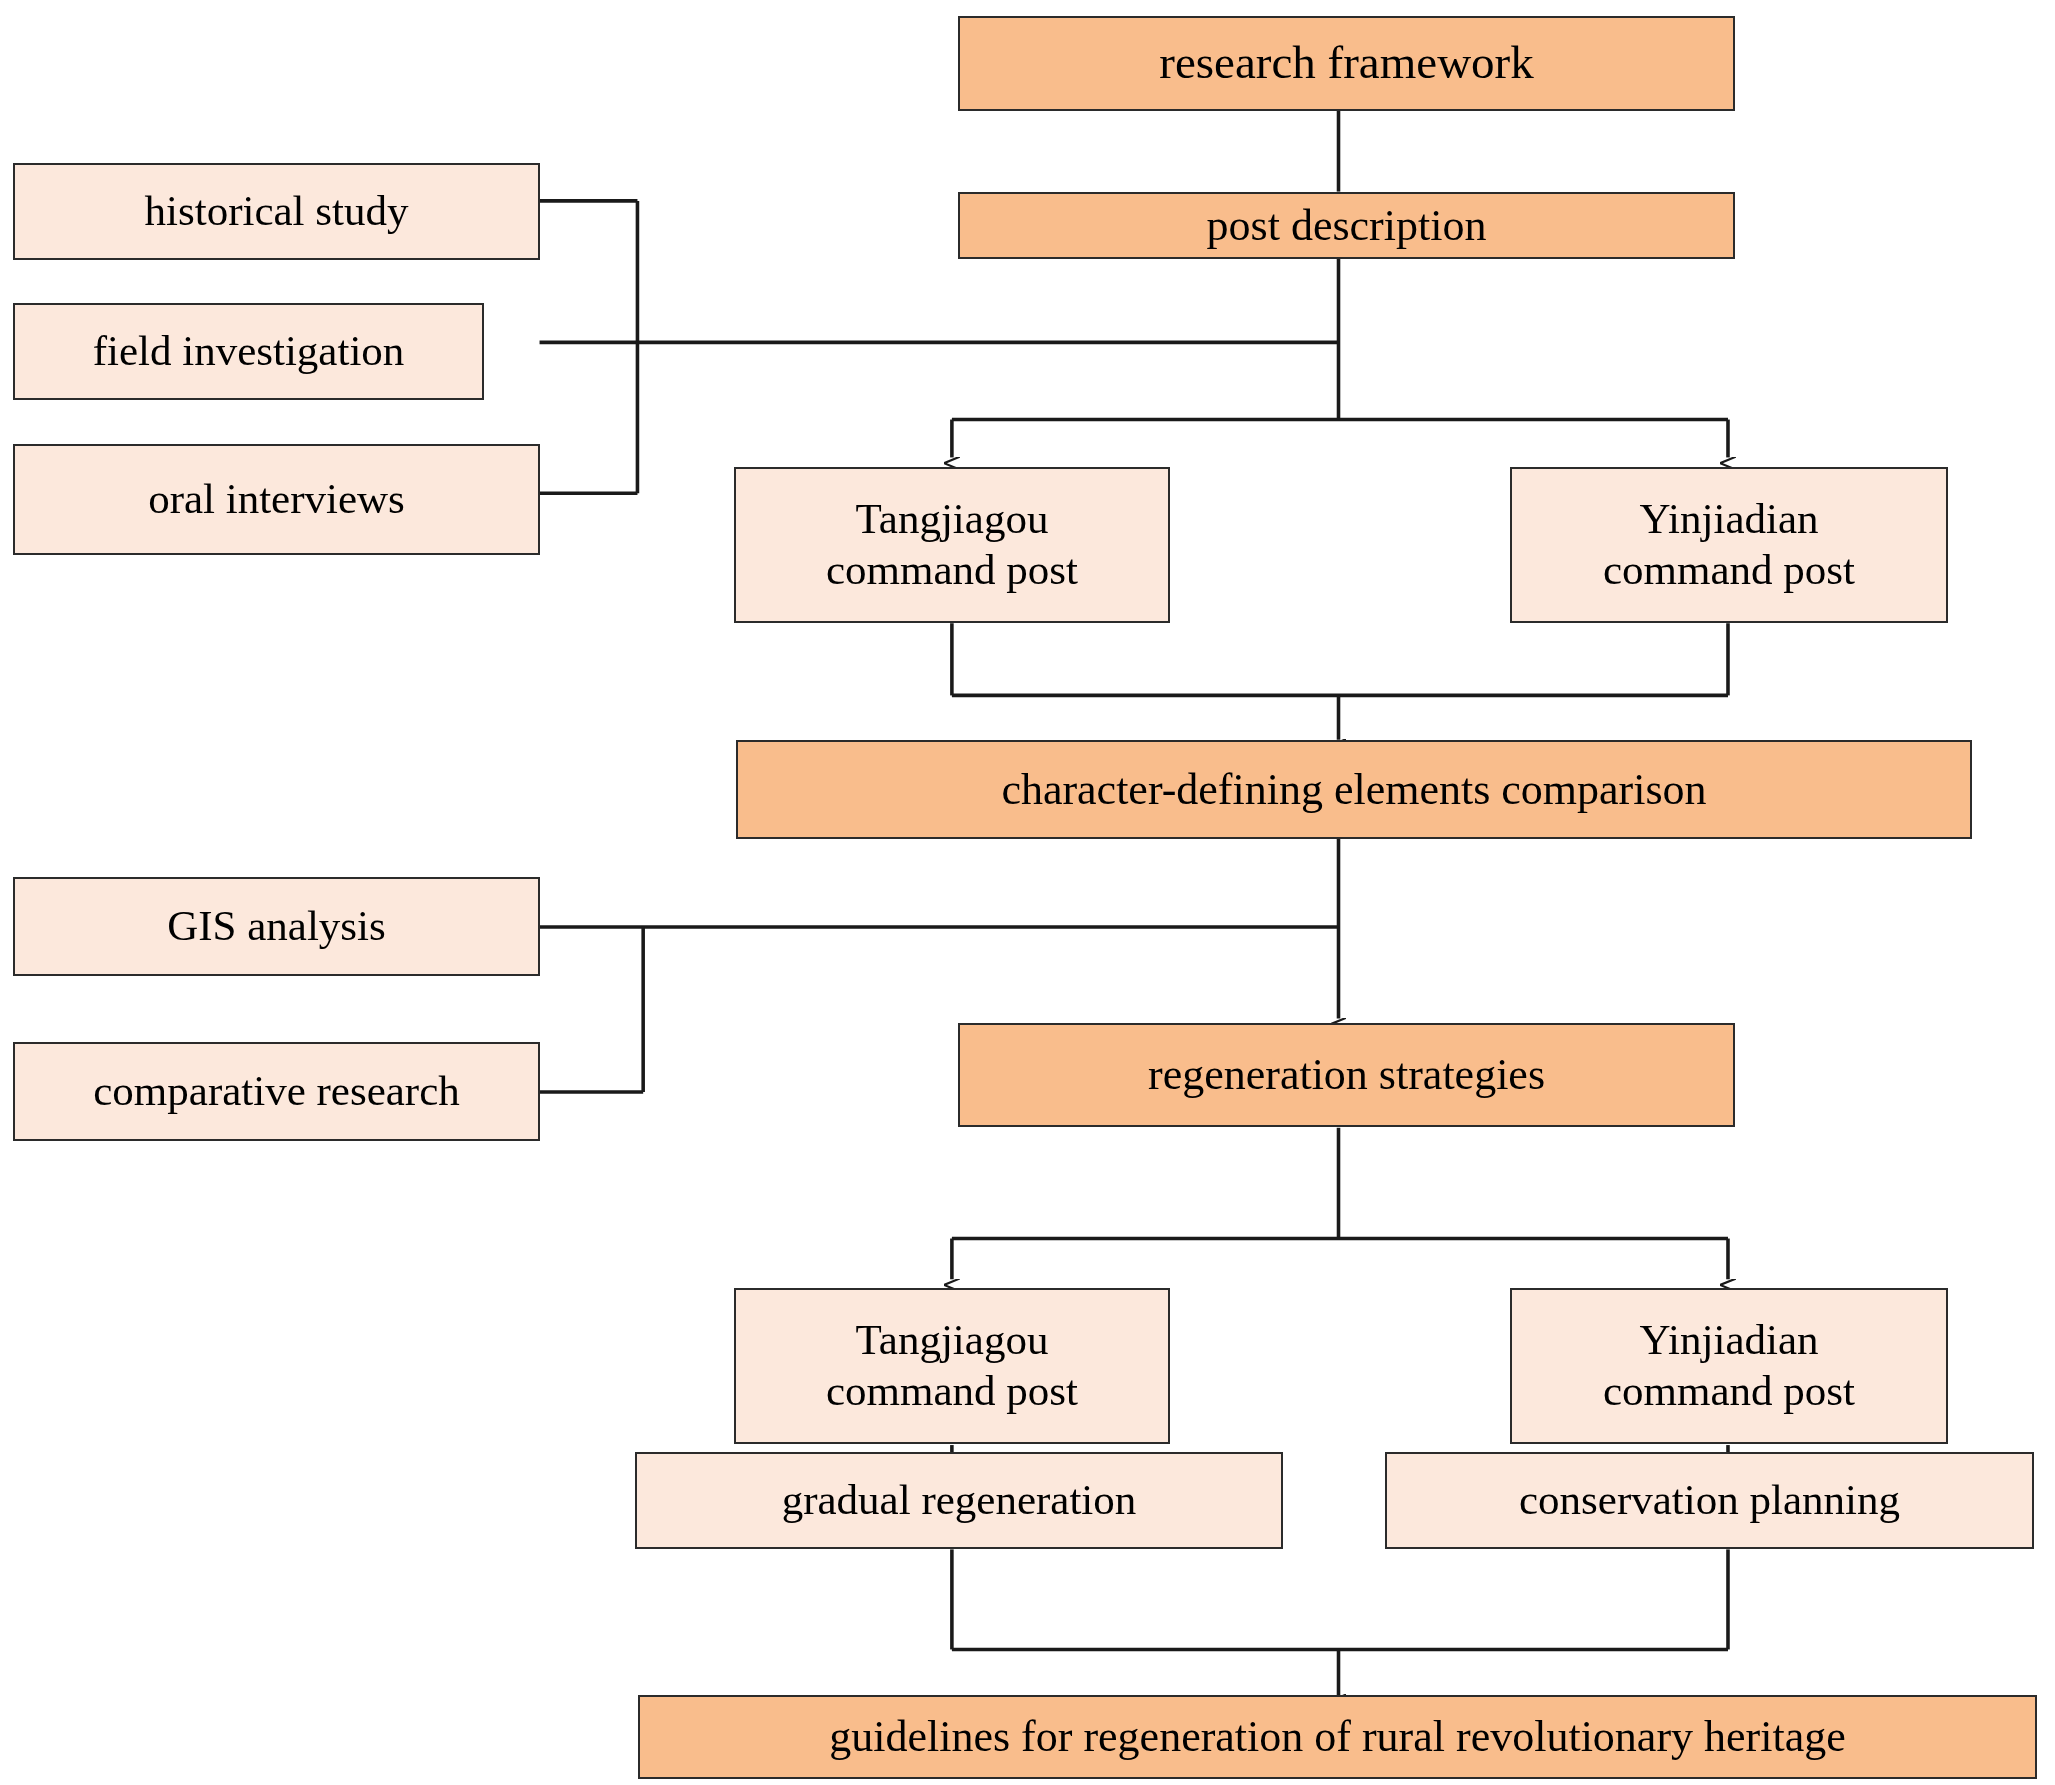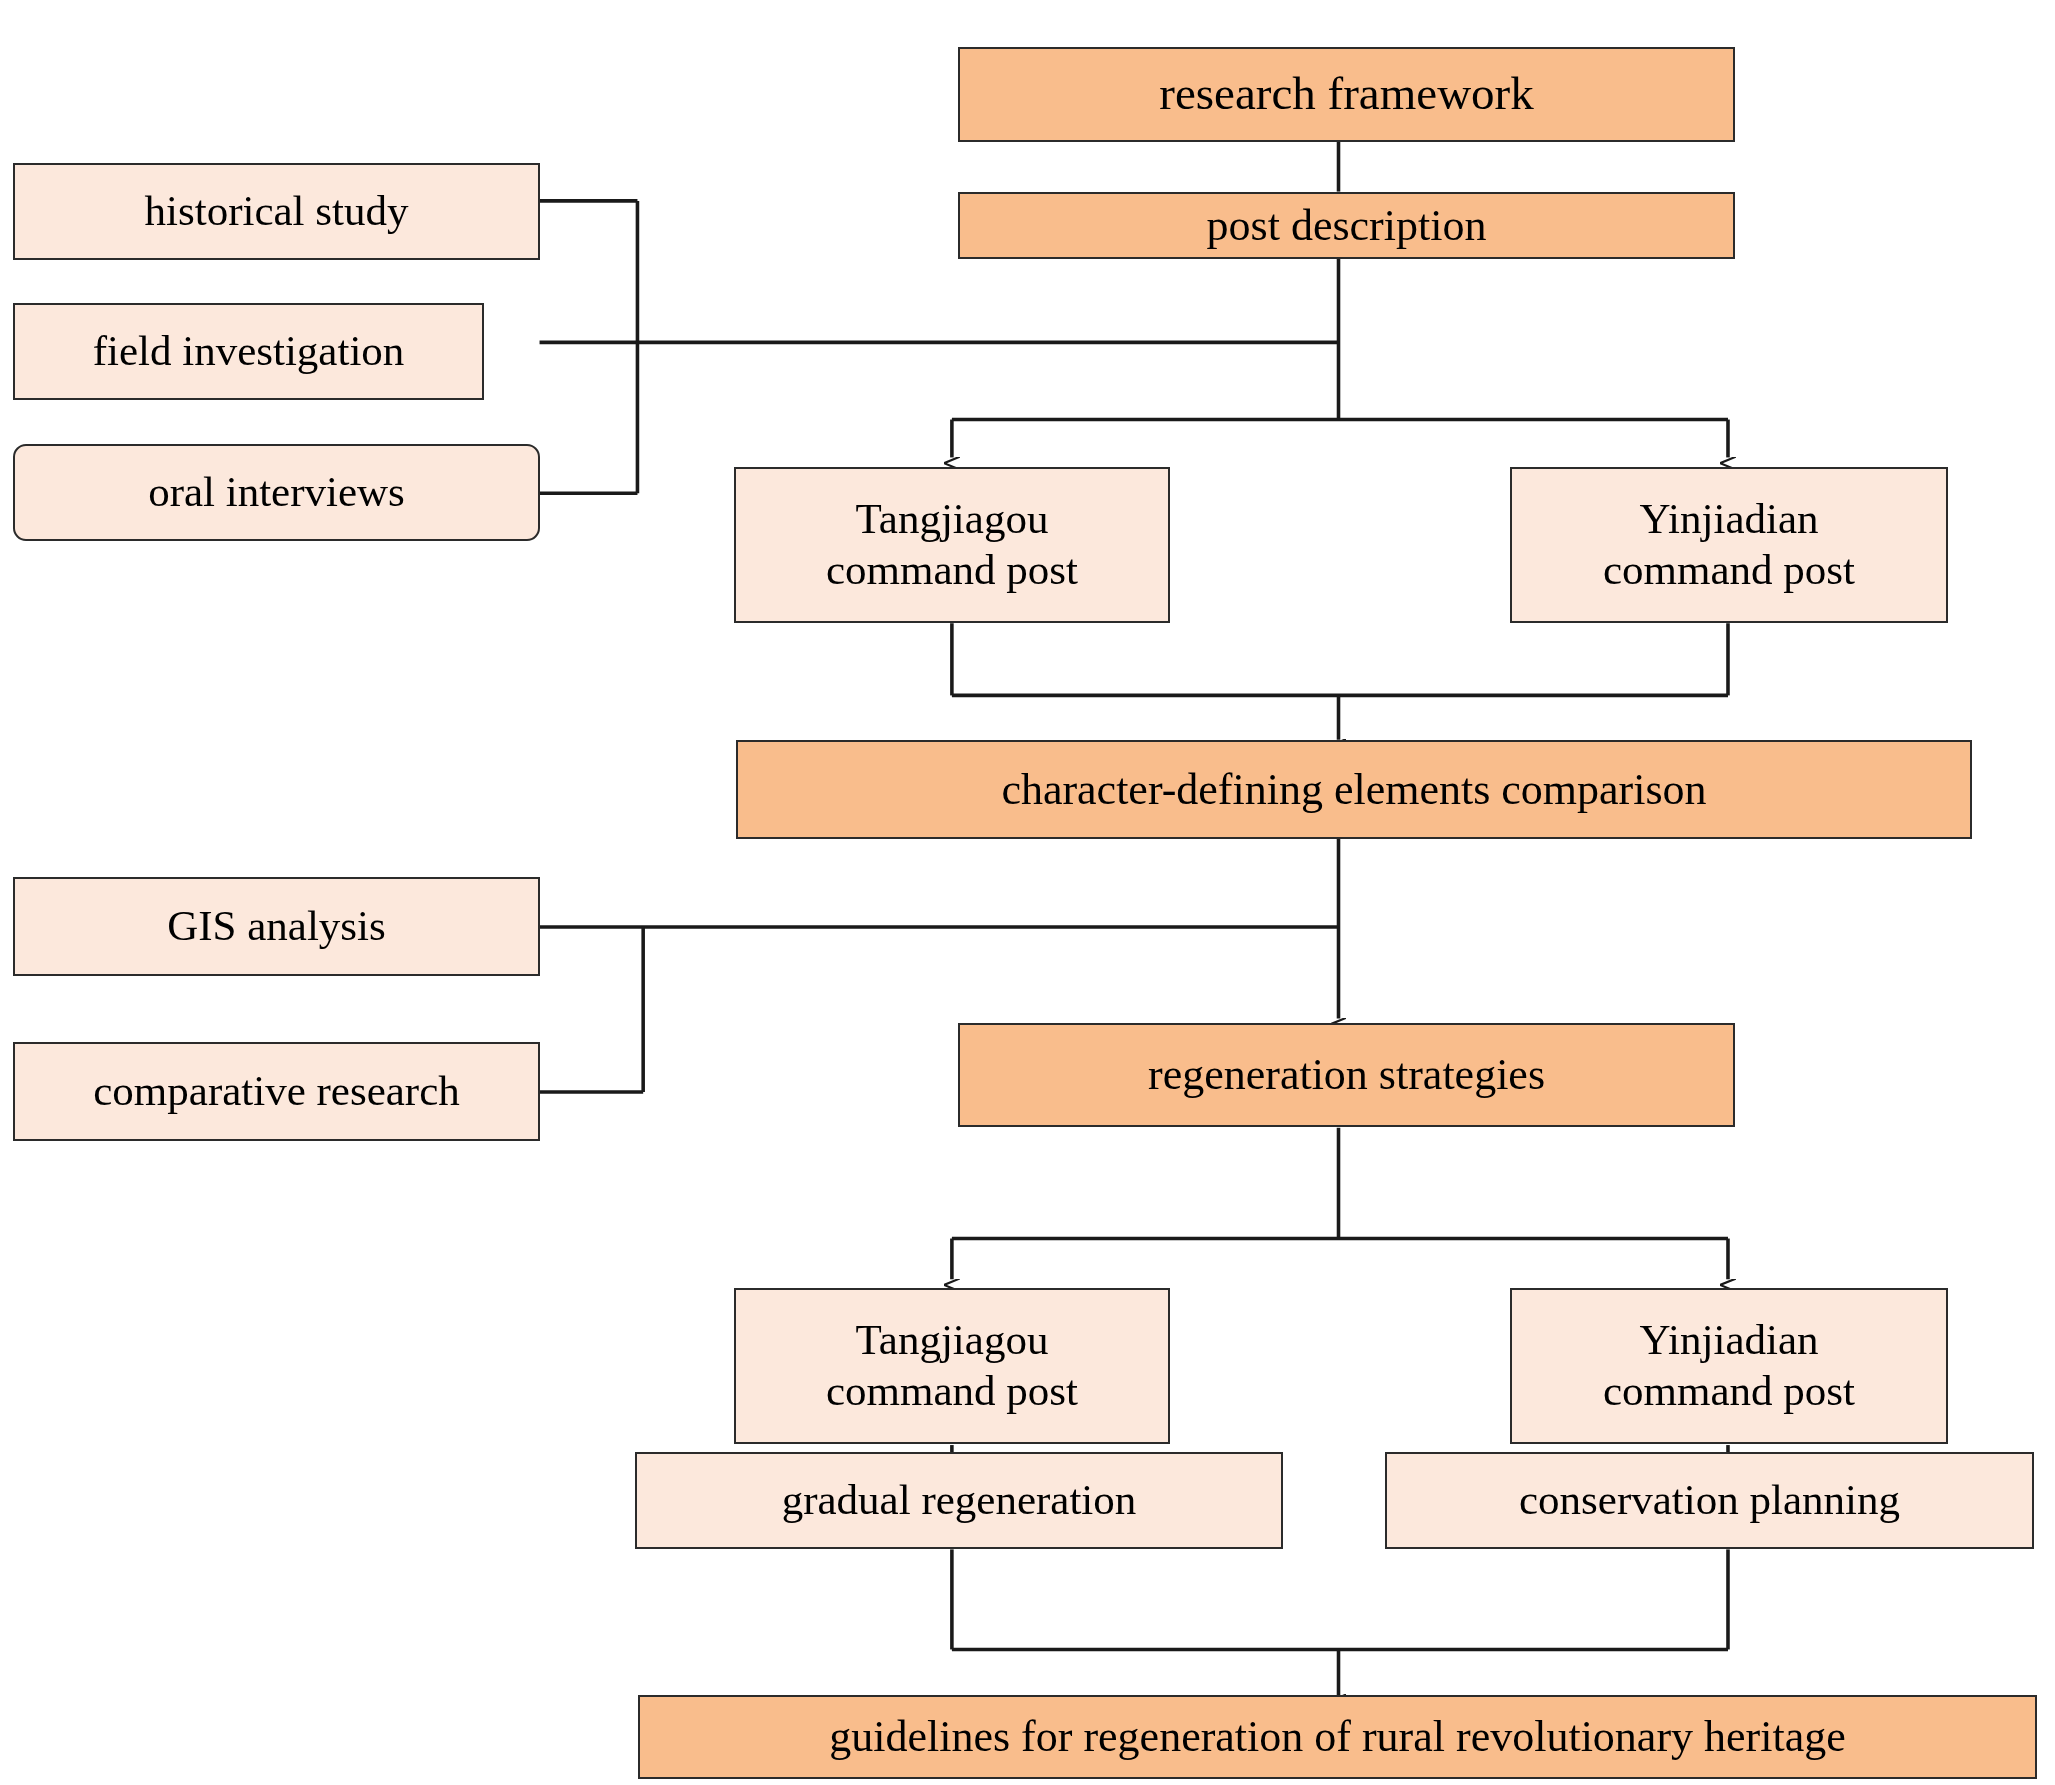--- a/index.html
+++ b/index.html
@@ -92,37 +92,37 @@
       <line x1="1332" y1="2022" x2="1332" y2="2032"></line>
       <line x1="2418" y1="2022" x2="2418" y2="2032"></line>
 
       <line x1="1332" y1="2168" x2="1332" y2="2308"></line>
       <line x1="2418" y1="2168" x2="2418" y2="2308"></line>
       <line x1="1332" y1="2308" x2="2418" y2="2308"></line>
       <line x1="1873" y1="2308" x2="1873" y2="2372" marker-end="url(#arrow)"></line>
     </g>
   </svg>
 
-  <div class="node orange" style="left:958px; top:15.7px; width:777px; height:95px; font-size:47px;margin-top:31px;">
+  <div class="node orange" style="left:958px; top:15.7px; width:777px; height:95px; font-size:47px;">
     <span class="lbl">research framework</span>
   </div>
 
   <div class="node orange" style="left:958px; top:192px; width:777px; height:67px; font-size:44px;">
     <span class="lbl">post description</span>
   </div>
 
   <div class="node peach" style="left:13px; top:151px; width:527px; height:97px; font-size:43px;margin-top:12px;">
     <span class="lbl">historical study</span>
   </div>
 
   <div class="node peach" style="left:13px; top:303px; width:471px; height:97px; font-size:43px;">
     <span class="lbl">field investigation</span>
   </div>
 
-  <div class="node peach" style="left:13px; top:444px; width:527px; height:97px; font-size:43px;border-radius:13px;">
+  <div class="node peach" style="left:13px; top:444px; width:527px; height:111px; font-size:43px;">
     <span class="lbl">oral interviews</span>
   </div>
 
   <div class="node peach" style="left:734px; top:467px; width:436px; height:156px; font-size:43px;">
     <span class="lbl">Tangjiagou
 command post</span>
   </div>
 
   <div class="node peach" style="left:1510px; top:467px; width:438px; height:156px; font-size:43px;">
     <span class="lbl">Yinjiadian

